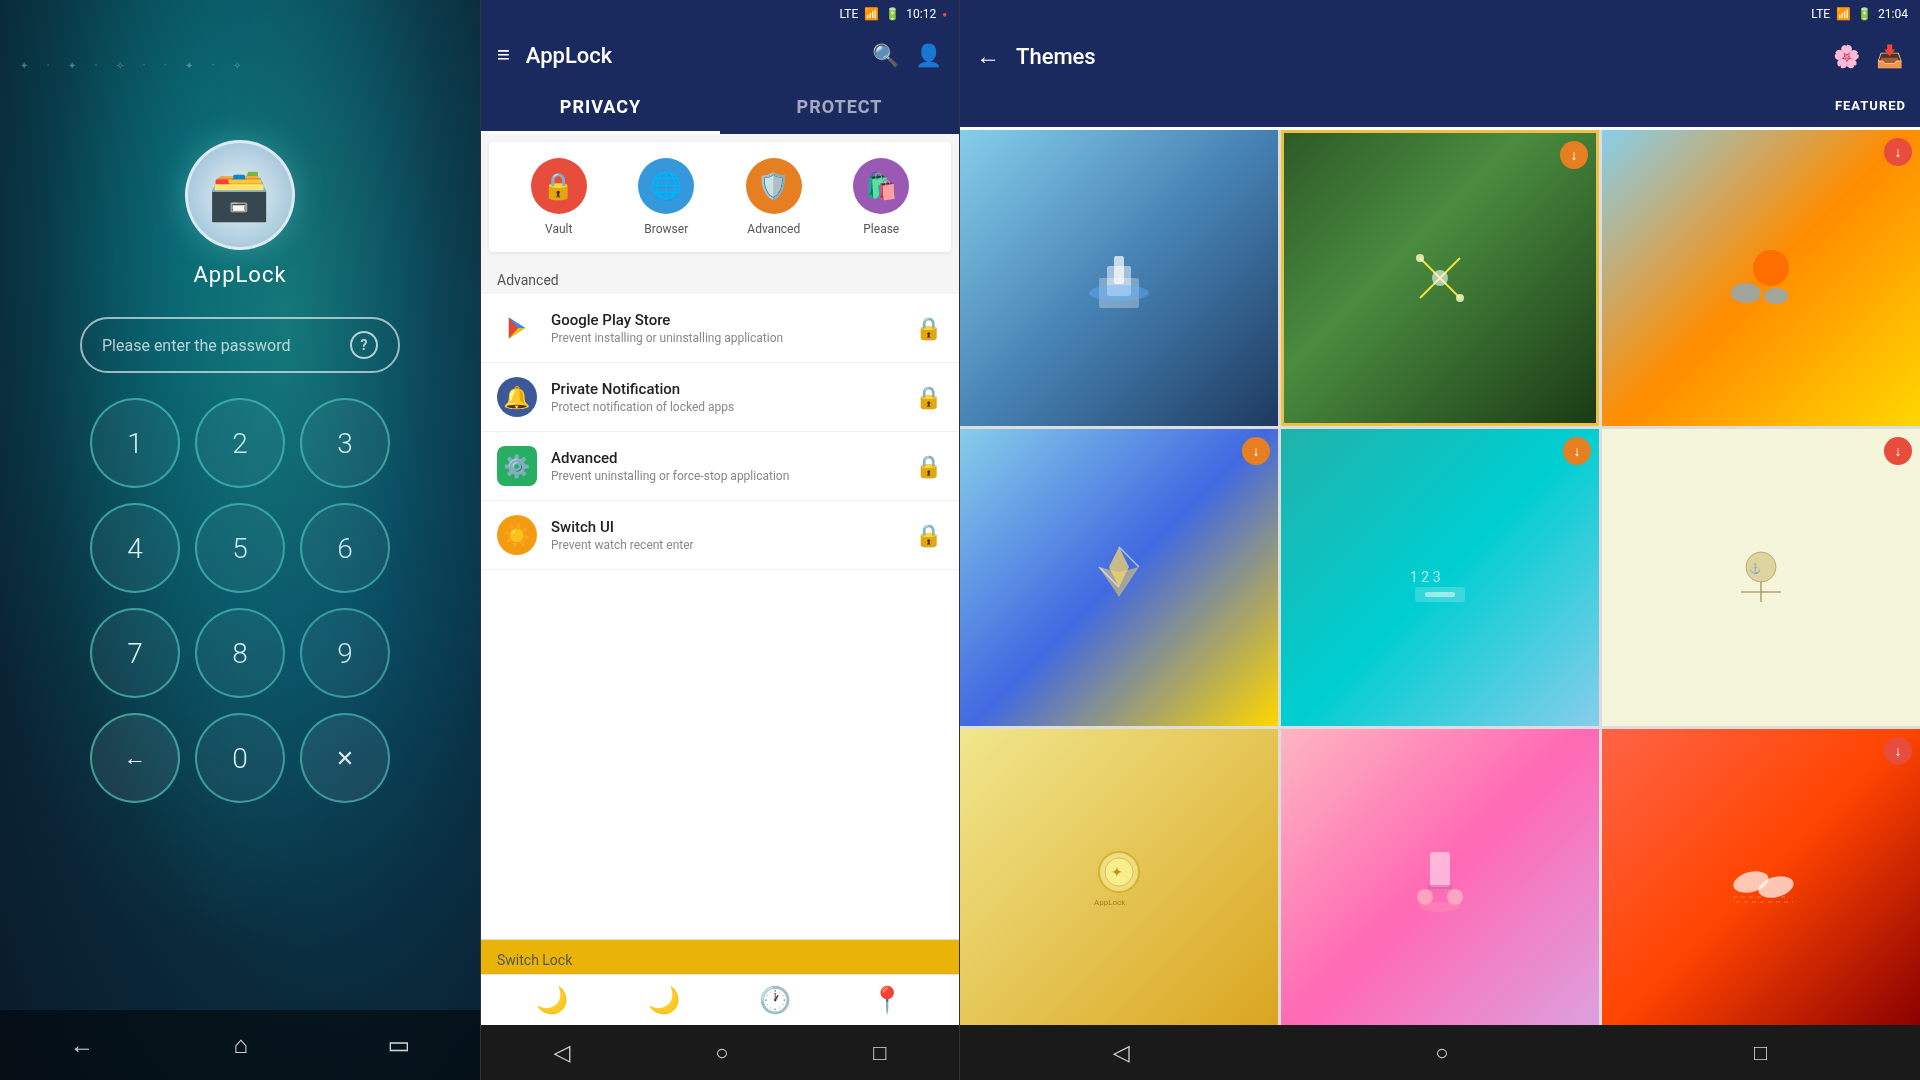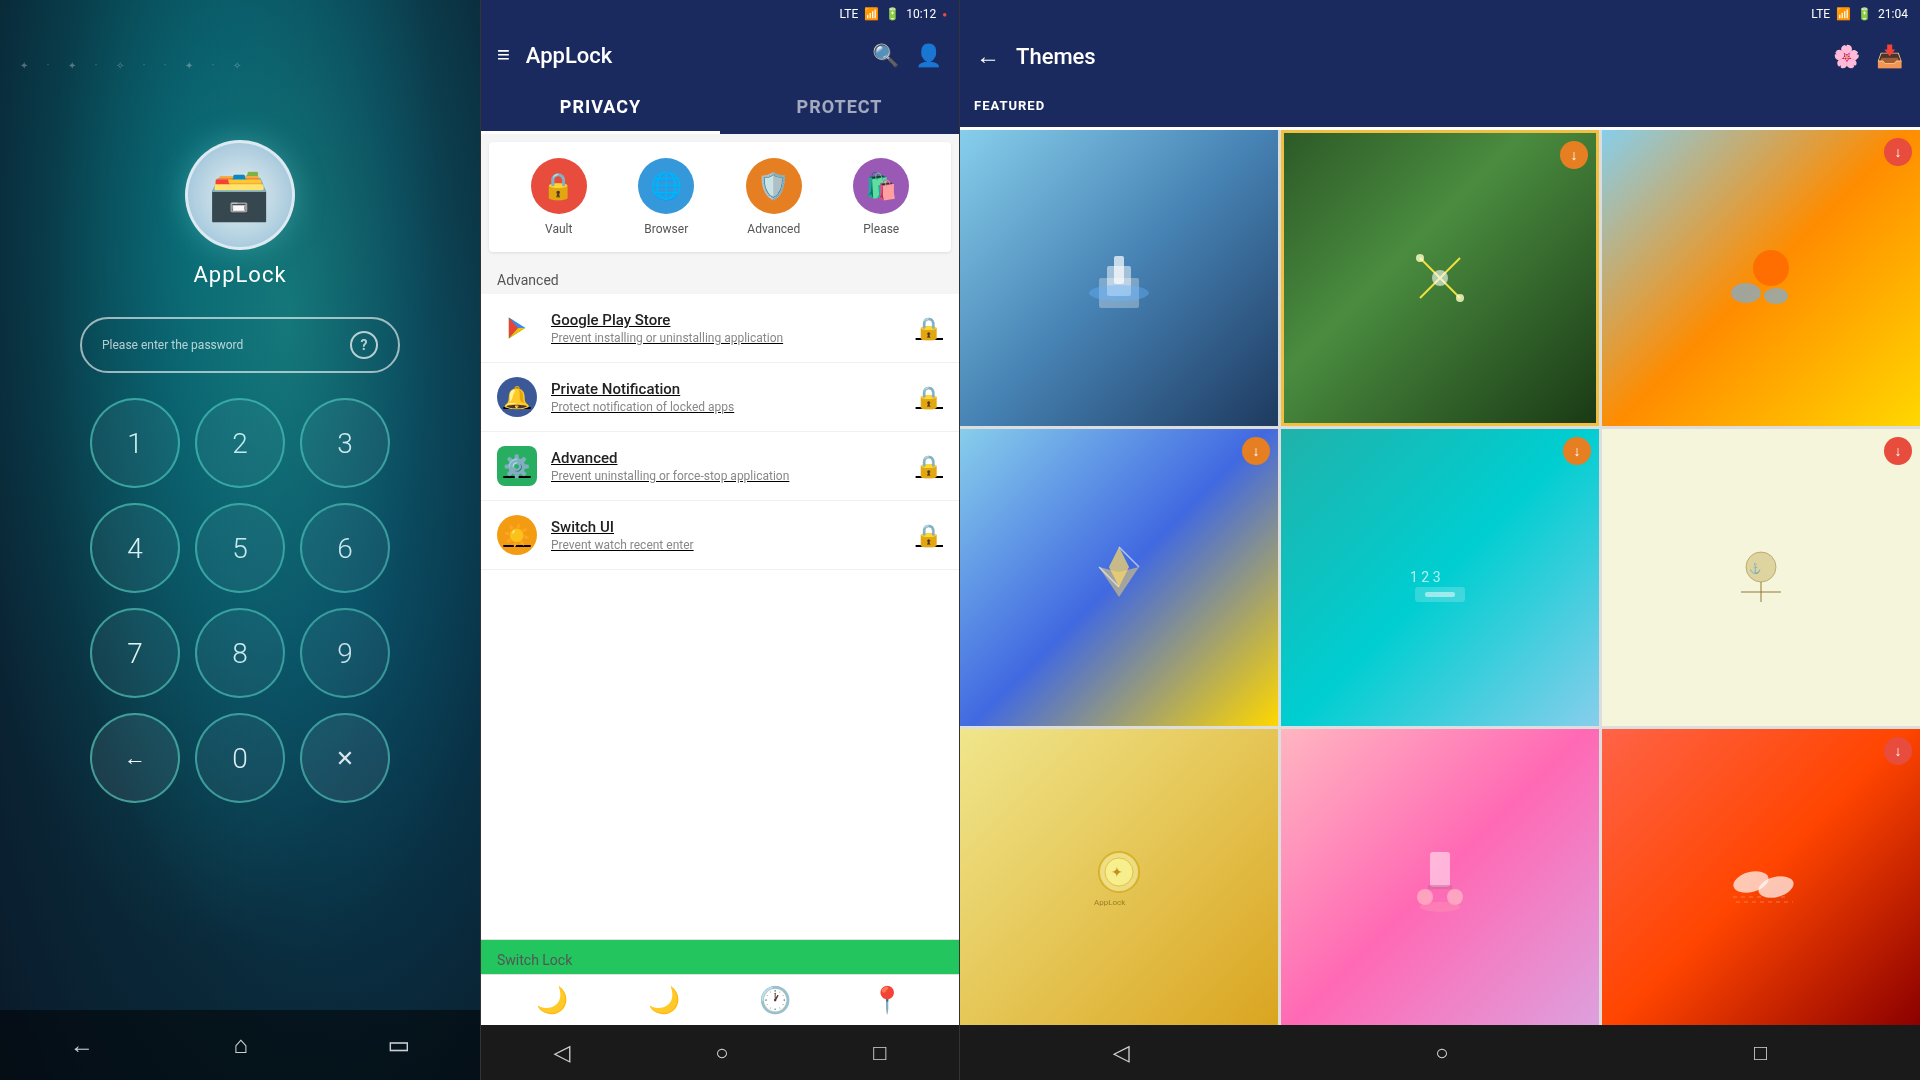--- a/index.html
+++ b/index.html
@@ -78,21 +78,21 @@
       border-radius: 30px;
       padding: 12px 20px;
       display: flex;
       align-items: center;
       justify-content: space-between;
       width: 320px;
       position: relative;
     }
     .lock-password-text {
       color: rgba(255,255,255,0.7);
-      font-size: 12px;
+      font-size: 16px;
     }
     .lock-help-btn {
       width: 28px;
       height: 28px;
       border-radius: 50%;
       border: 2px solid rgba(255,255,255,0.7);
       display: flex;
       align-items: center;
       justify-content: center;
       color: rgba(255,255,255,0.7);
@@ -252,21 +252,20 @@
     .applock-list {
       background: white;
       flex: 1;
     }
     .applock-list-item {
       display: flex;
       align-items: center;
       padding: 14px 16px;
       border-bottom: 1px solid #f0f0f0;
       cursor: pointer;
-      text-decoration: underline;
     }
     .list-item-icon {
       width: 40px;
       height: 40px;
       border-radius: 8px;
       display: flex;
       align-items: center;
       justify-content: center;
       font-size: 22px;
       margin-right: 14px;
@@ -291,21 +290,21 @@
     }
     .list-item-lock {
       color: #27ae60;
       font-size: 22px;
     }
 
     .applock-switch-section {
       padding: 12px 16px 6px;
       font-size: 14px;
       color: #555;
-      background: #22c55e;
+      background: #eab308;
       border-top: 1px solid #e0e0e0;
     }
 
     .applock-bottom-bar {
       background: #1a1a1a;
       height: 55px;
       display: flex;
       align-items: center;
       justify-content: space-around;
     }
@@ -372,21 +371,21 @@
       color: white;
       font-size: 22px;
     }
 
     .themes-tabs {
       background: #1a2a5e;
       display: flex;
     }
     .themes-tab {
       flex: 1;
-      text-align: left;
+      text-align: right;
       padding: 14px;
       color: rgba(255,255,255,0.6);
       font-size: 13px;
       font-weight: bold;
       letter-spacing: 1px;
       cursor: pointer;
       border-bottom: 3px solid transparent;
     }
     .themes-tab.active {
       color: white;

